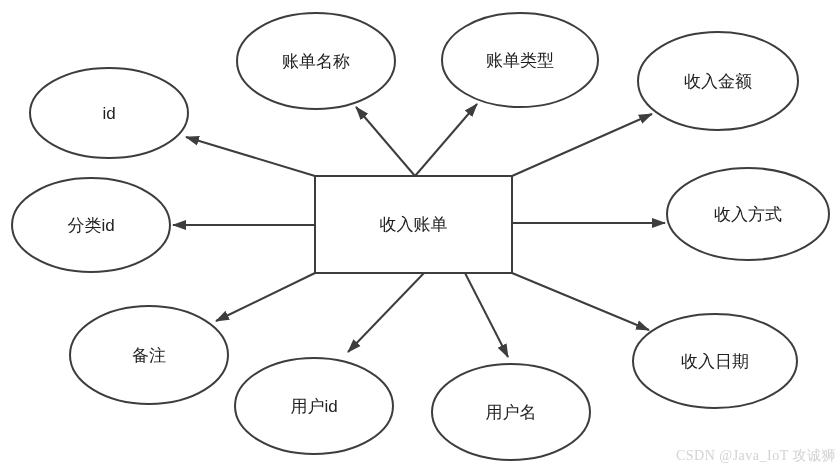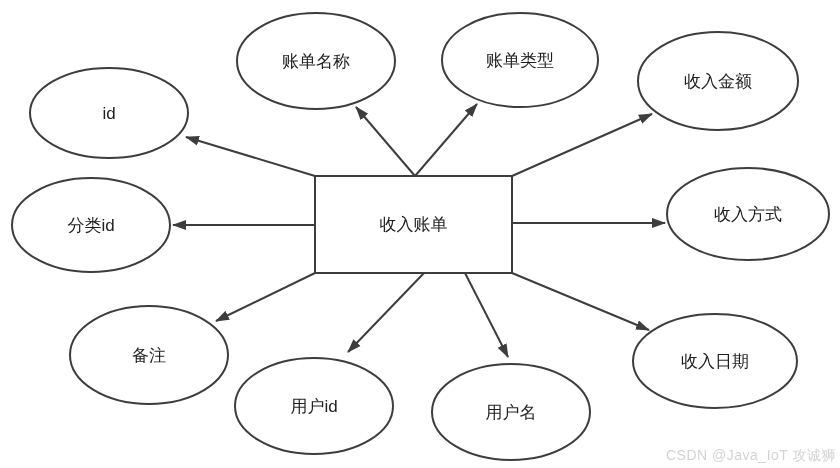--- a/index.html
+++ b/index.html
@@ -72,14 +72,14 @@
       <line x1="415" y1="176" x2="477" y2="104" stroke="#3d3d3d" stroke-width="2" marker-end="url(#arrowhead)"></line>
       <line x1="512" y1="176" x2="652" y2="114" stroke="#3d3d3d" stroke-width="2" marker-end="url(#arrowhead)"></line>
       <line x1="512" y1="223" x2="665" y2="223" stroke="#3d3d3d" stroke-width="2" marker-end="url(#arrowhead)"></line>
       <line x1="315" y1="273" x2="216" y2="321" stroke="#3d3d3d" stroke-width="2" marker-end="url(#arrowhead)"></line>
       <line x1="424" y1="273" x2="348" y2="352" stroke="#3d3d3d" stroke-width="2" marker-end="url(#arrowhead)"></line>
       <line x1="465" y1="273" x2="508" y2="357" stroke="#3d3d3d" stroke-width="2" marker-end="url(#arrowhead)"></line>
       <line x1="512" y1="273" x2="649" y2="330" stroke="#3d3d3d" stroke-width="2" marker-end="url(#arrowhead)"></line>
       <rect x="315" y="176" width="197" height="97" fill="#ffffff" stroke="#3d3d3d" stroke-width="2"></rect>
       <text x="413.5" y="224.5" text-anchor="middle" dominant-baseline="central" font-size="17" fill="#1f1f1f">收入账单</text>
     </svg>
-  <div class="watermark" style="color: rgb(211, 211, 211);">CSDN @Java_IoT 攻诚狮</div>
+  <div class="watermark" style="color: rgb(211, 211, 211); font-family: Liberation Serif, serif;">CSDN @Java_IoT 攻诚狮</div>
 </div>
 
 </body></html>

